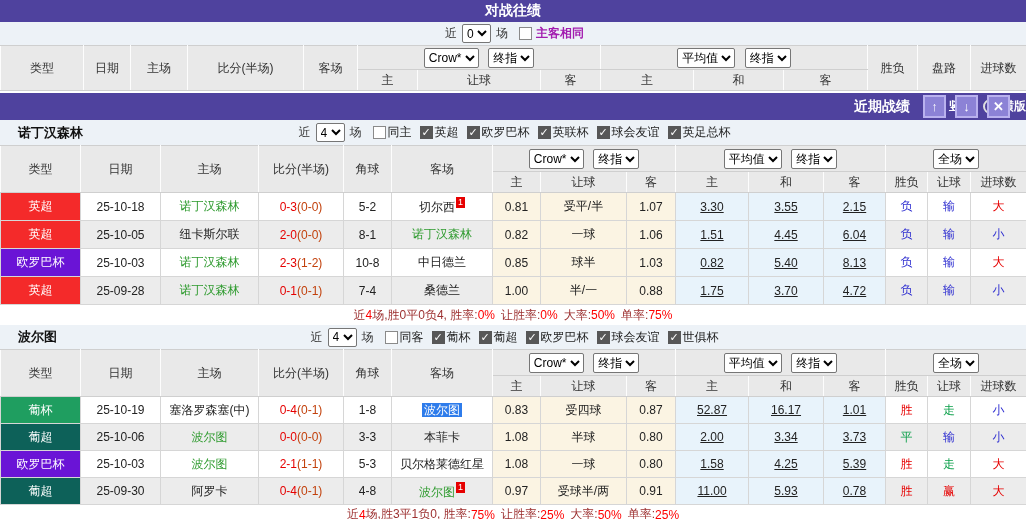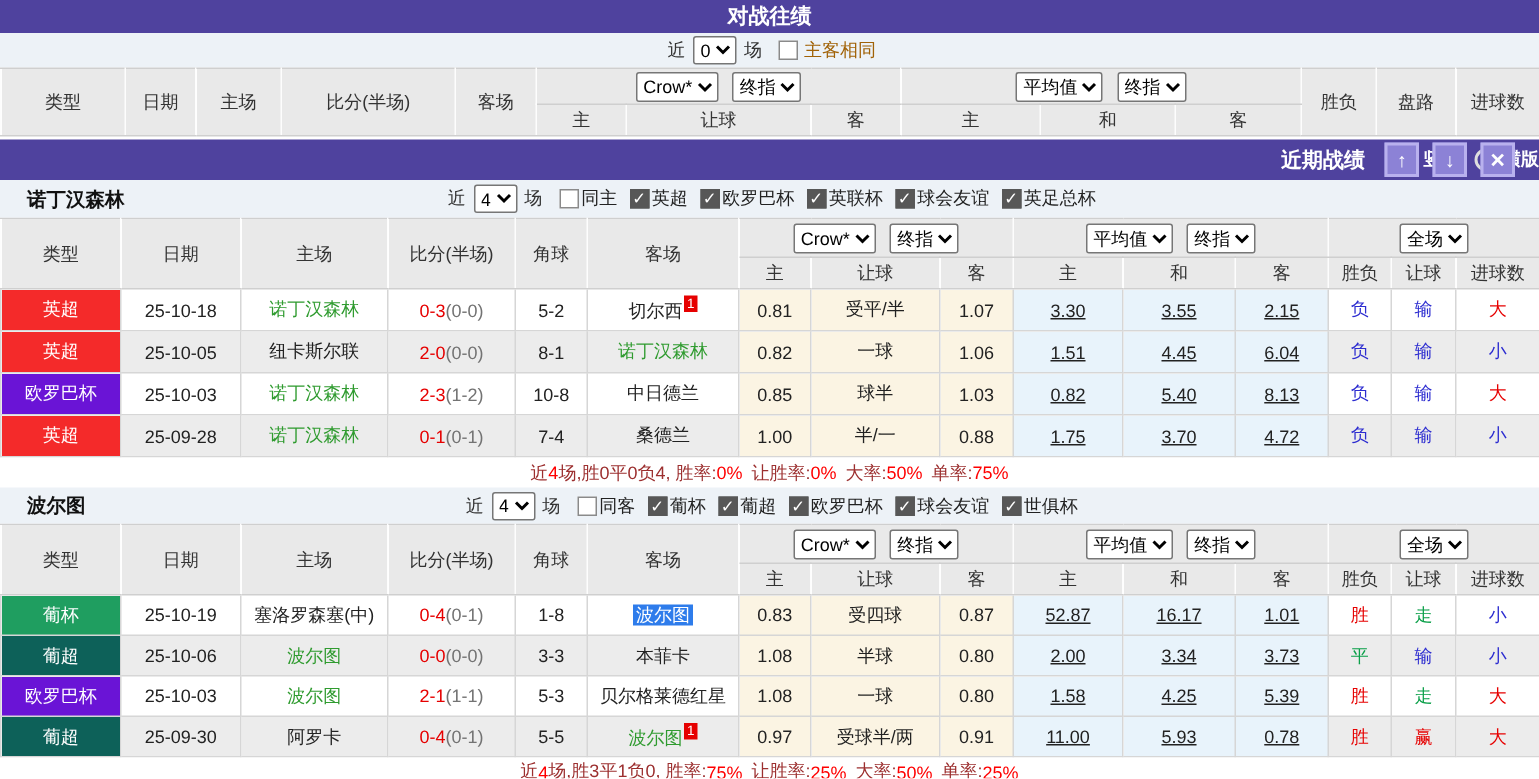--- a/index.html
+++ b/index.html
@@ -22,21 +22,21 @@
     font-family:"Liberation Sans",sans-serif;}
 
   
   .filter-row{background:#edf2f7;display:flex;align-items:center;justify-content:center;}
   #h2h-filter{height:23px;}
   .team-filter{position:relative;}
   #forest-filter{height:25px;}
   #porto-filter{height:24px;}
   .team-name{position:absolute;left:18px;font-size:13px;font-weight:bold;color:#111;}
   .flt-txt{margin:0 3px;color:#333;}
-  .flt-bold{font-weight:normal;color:#a16207;margin-left:2px;}
+  .flt-bold{font-weight:bold;color:#a21caf;margin-left:2px;}
   .rounds-sel{height:19px;font-size:12px;font-family:inherit;border:1px solid #767676;
     border-radius:2px;background:#fff;margin:0 2px;}
   .cb{display:inline-block;width:13px;height:13px;background:#fff;border:1px solid #8a8a8a;
     vertical-align:-2px;margin:0 2px 0 8px;position:relative;cursor:pointer;box-sizing:border-box;}
   .cb.on{background:#575757;border-color:#575757;}
   .cb.on::after{content:"\2713";color:#fff;font-size:11px;font-weight:bold;position:absolute;left:1px;top:-1px;}
   .lg-label{color:#222;}
 
   
   table{border-collapse:collapse;table-layout:fixed;width:1026px;}
@@ -55,21 +55,21 @@
 
   tbody tr.alt td{background:#ececec;}
   td.cream{background:#fbf4e3 !important;}
   td.btint{background:#e8f3fb !important;text-decoration:underline;}
   td.lg-red{background:#f42a2a !important;color:#fff;}
   td.lg-purple{background:#6a14d6 !important;color:#fff;}
   td.lg-green{background:#1f9e60 !important;color:#fff;}
   td.lg-teal{background:#0d6159 !important;color:#fff;}
   .green{color:#2f9b2f;}
   .ft{color:#e60000;}
-  .ht{color:#737373;}
+  .ht{color:#c2410c;}
   td.t-red{color:#e60000;}
   td.t-blue{color:#2d2dd0;}
   td.t-green{color:#0ca04a;}
   .card{display:inline-block;background:#e60000;color:#fff;font-size:9px;line-height:11px;
     padding:0 2px;vertical-align:6px;margin-left:1px;}
   .seltxt{background:#2e7ceb;color:#fff;padding:0 2px;}
 
   
   .summary{display:flex;align-items:center;justify-content:center;background:#fff;color:#9c2f2f;}
   #forest-summary{height:20px;}
@@ -429,21 +429,21 @@
         <td class="btint">5.39</td>
         <td class="t-red">胜</td>
         <td class="t-green">走</td>
         <td class="t-red">大</td>
       </tr>
       <tr class="alt">
         <td class="lg-teal">葡超</td>
         <td>25-09-30</td>
         <td>阿罗卡</td>
         <td><span class="ft">0-4</span><span class="ht">(0-1)</span></td>
-        <td>5-5</td>
+        <td>4-8</td>
         <td><span class="green">波尔图</span><span class="card">1</span></td>
         <td class="cream">0.97</td>
         <td class="cream">受球半/两</td>
         <td class="cream">0.91</td>
         <td class="btint">11.00</td>
         <td class="btint">5.93</td>
         <td class="btint">0.78</td>
         <td class="t-red">胜</td>
         <td class="t-red">赢</td>
         <td class="t-red">大</td>

